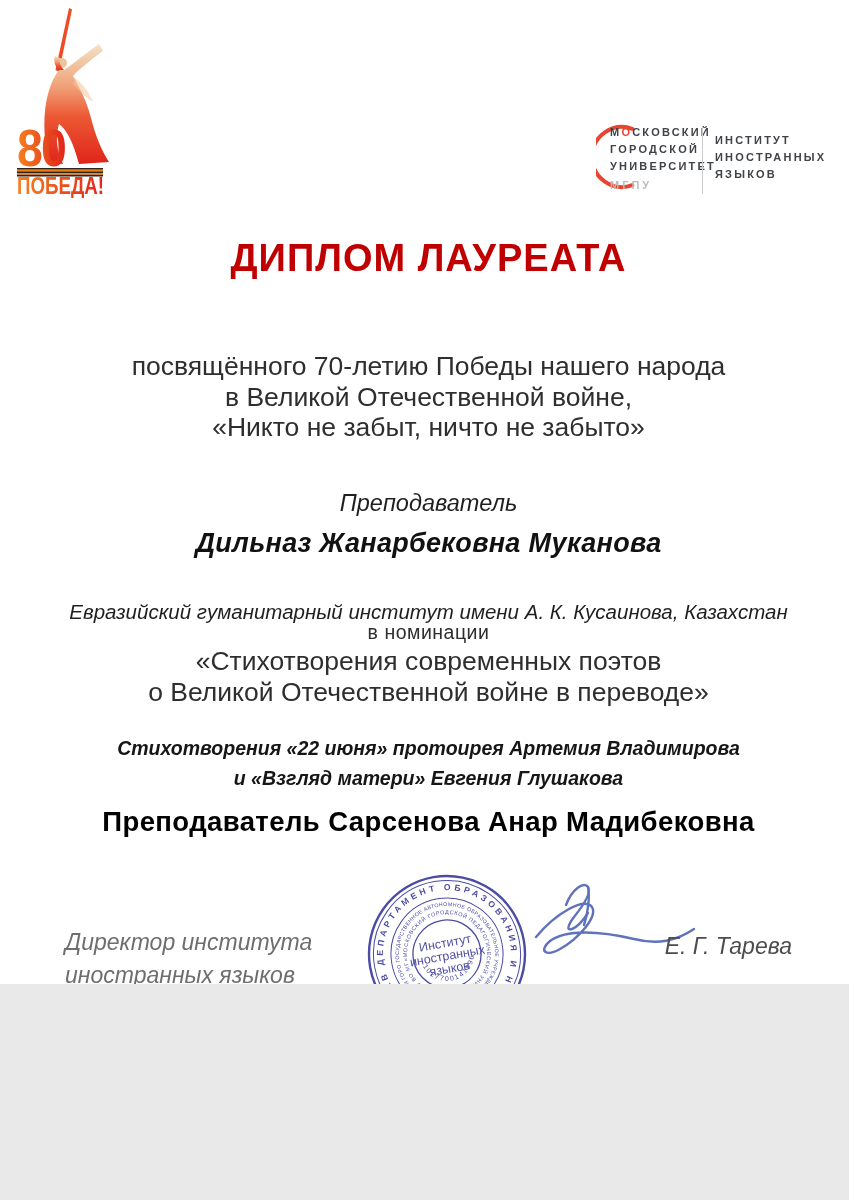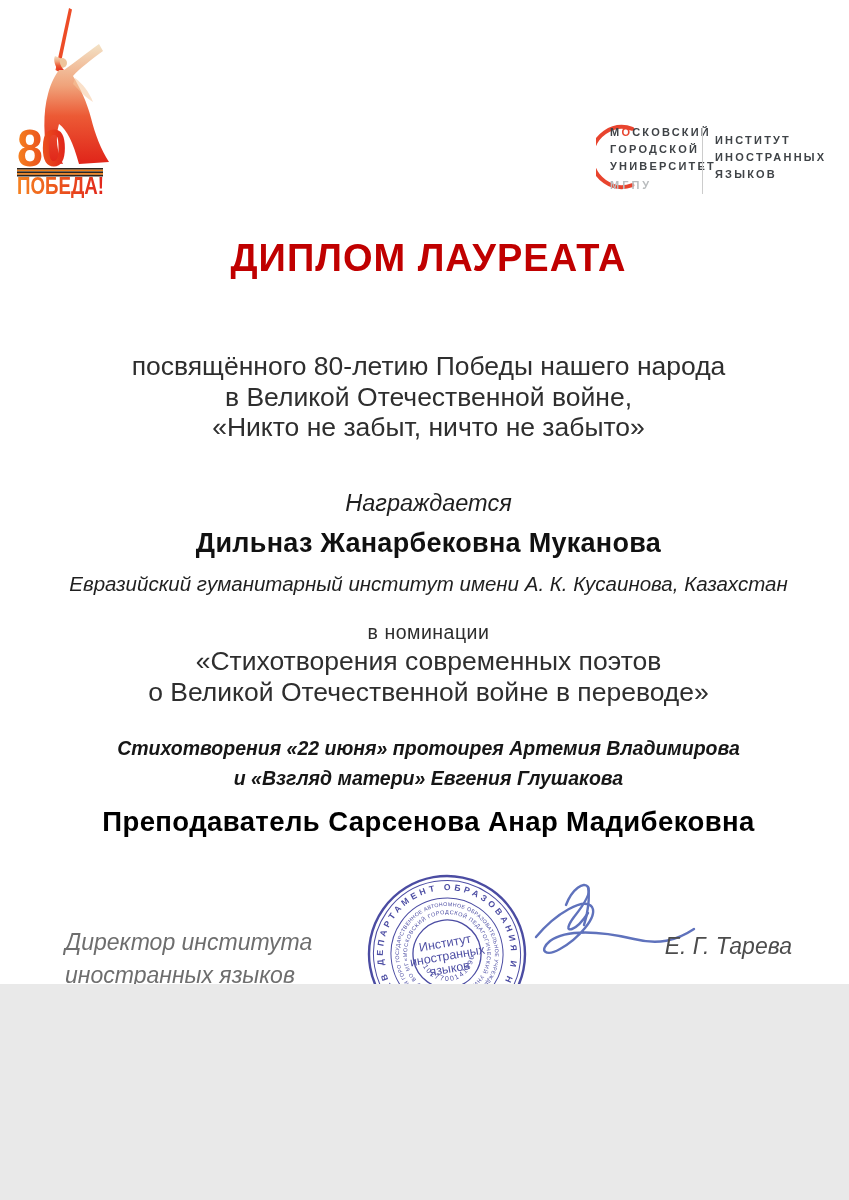--- a/index.html
+++ b/index.html
@@ -32,22 +32,22 @@
              letter-spacing:2.2px;color:var(--uni-text);}
 
   
   .t-main{top:237px;font-size:38px;font-weight:bold;letter-spacing:1px;color:var(--title-red);}
   .t-degree{top:301px;font-size:29px;font-weight:bold;letter-spacing:.5px;color:var(--title-red);}
 
   .t-comp{top:351px;font-size:26.5px;line-height:30.5px;font-weight:300;color:var(--body-dark);}
   .t-comp div{margin:0;}
 
   .t-award{top:490px;font-size:23.5px;font-style:italic;color:#1f1f1f;}
-  .t-name{top:528px;font-size:27px;font-weight:bold;color:var(--black);letter-spacing:.3px;}
-  .t-affil{top:572px;font-size:20.5px;font-style:italic;color:#1f1f1f;}
+  .t-name{top:528px;font-size:27px;font-weight:bold;font-style:italic;color:var(--black);letter-spacing:.3px;}
+  .t-affil{top:600px;font-size:20.5px;font-style:italic;color:#1f1f1f;}
 
   .t-nomlabel{top:621px;font-size:19.5px;font-weight:300;color:var(--body-dark);letter-spacing:.5px;}
   .t-nom{top:646px;font-size:26.5px;line-height:31px;font-weight:300;color:var(--body-dark);}
 
   .t-works{top:733px;font-size:19.5px;line-height:30px;font-weight:bold;font-style:italic;color:#161616;}
   .t-teacher{top:806px;font-size:27.5px;font-weight:bold;color:#000;letter-spacing:.4px;}
 
   
   .director{left:65px;top:926px;font-size:23px;line-height:33px;font-style:italic;
             color:var(--gray-italic);}
@@ -108,26 +108,26 @@
   <div class="abs uni-divider"></div>
   <div class="abs uni-right">
     <div>ИНСТИТУТ</div>
     <div>ИНОСТРАННЫХ</div>
     <div>ЯЗЫКОВ</div>
   </div>
 
   <div class="abs center t-main">ДИПЛОМ ЛАУРЕАТА</div>
 
   <div class="abs center t-comp">
-    <div>посвящённого 80-летию Победы нашего народа</div>
+    <div>посвящённого 70-летию Победы нашего народа</div>
     <div>в Великой Отечественной войне,</div>
     <div>«Никто не забыт, ничто не забыто»</div>
   </div>
 
-  <div class="abs center t-award">Награждается</div>
+  <div class="abs center t-award">Преподаватель</div>
   <div class="abs center t-name">Дильназ Жанарбековна Муканова</div>
   <div class="abs center t-affil">Евразийский гуманитарный институт имени А. К. Кусаинова, Казахстан</div>
 
   <div class="abs center t-nomlabel">в номинации</div>
   <div class="abs center t-nom">
     <div>«Стихотворения современных поэтов</div>
     <div>о Великой Отечественной войне в переводе»</div>
   </div>
 
   <div class="abs center t-works">

